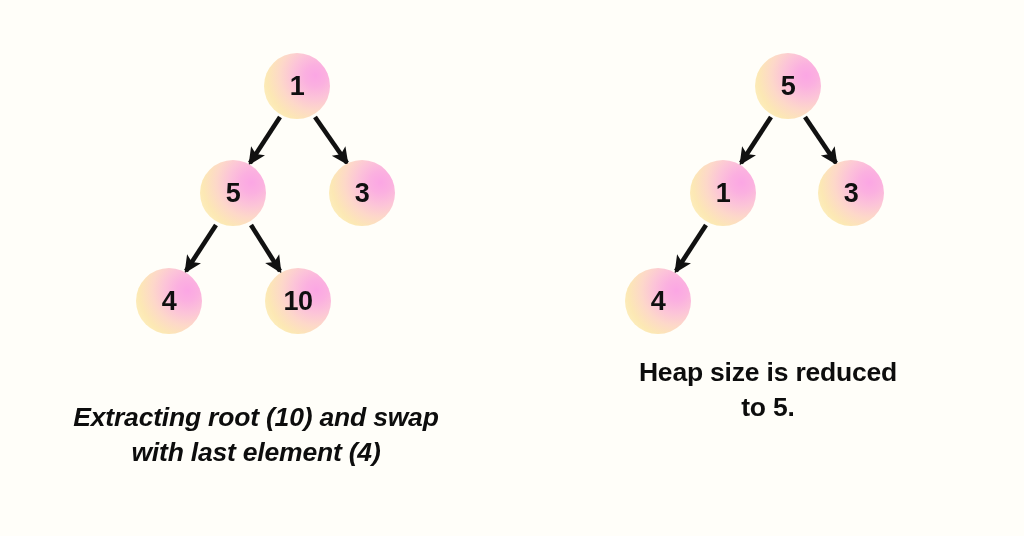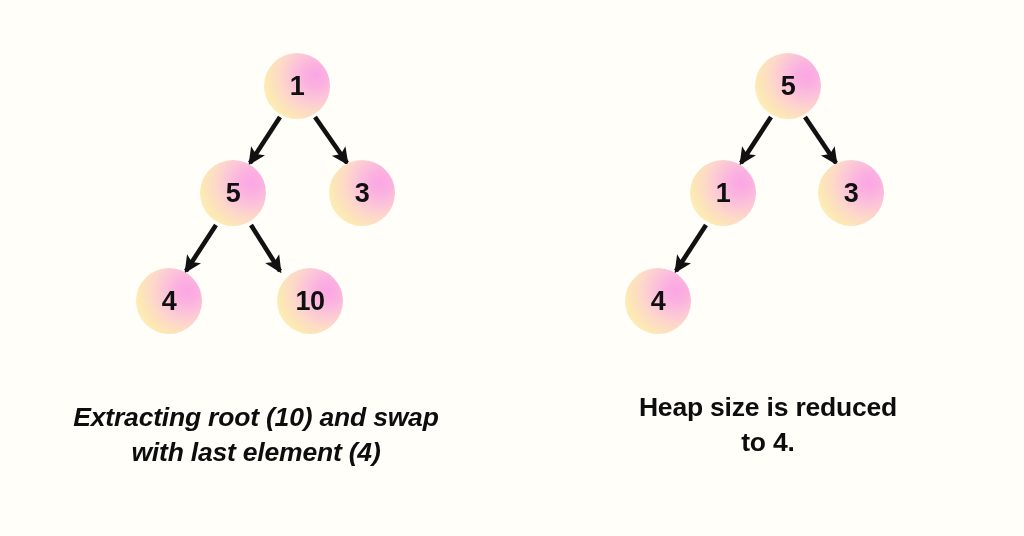--- a/index.html
+++ b/index.html
@@ -77,21 +77,21 @@
     width: 512px;
     text-align: center;
     font-family: "Liberation Sans", sans-serif;
     font-weight: bold;
     font-size: 26.5px;
     line-height: 1.32;
     color: #0d0d0d;
     letter-spacing: -0.2px;
   }
   #caption-left  { top: 400px; }
-  #caption-right { top: 390px; }
+  #caption-right { top: 355px; }
 </style>
 </head>
 <body style="background: rgb(255, 254, 249);">
 
 <div id="stage" style="background: rgb(255, 254, 249);">
 
   <div class="panel" id="panel-left">
     <div class="tree-canvas">
       <svg class="edges" id="edges-left" viewBox="0 0 512 360">
           <defs>
@@ -110,21 +110,21 @@
           </div>
           <div class="node" style="left: 200px; top: 160px; width: 66px; height: 66px;">
             <span class="node-label" style="color: rgb(16, 16, 16);">5</span>
           </div>
           <div class="node" style="left: 329px; top: 160px; width: 66px; height: 66px;">
             <span class="node-label" style="color: rgb(16, 16, 16);">3</span>
           </div>
           <div class="node" style="left: 136px; top: 268px; width: 66px; height: 66px;">
             <span class="node-label" style="color: rgb(16, 16, 16);">4</span>
           </div>
-          <div class="node" style="left: 277px; top: 268px; width: 66px; height: 66px; align-items: center;">
+          <div class="node" style="left: 265px; top: 268px; width: 66px; height: 66px; align-items: center;">
             <span class="node-label" style="color: rgb(16, 16, 16);">10</span>
           </div>
         </div>
     </div>
     <div class="caption" id="caption-left" style="color: rgb(13, 13, 13); font-style: italic;">
         <div>Extracting root (10) and swap</div>
         <div>with last element (4)</div>
       </div>
   </div>
 
@@ -150,17 +150,17 @@
           <div class="node" style="left: 306px; top: 160px; width: 66px; height: 66px;">
             <span class="node-label" style="color: rgb(16, 16, 16);">3</span>
           </div>
           <div class="node" style="left: 113px; top: 268px; width: 66px; height: 66px;">
             <span class="node-label" style="color: rgb(16, 16, 16);">4</span>
           </div>
         </div>
     </div>
     <div class="caption" id="caption-right" style="color: rgb(13, 13, 13);">
         <div>Heap size is reduced</div>
-        <div>to 4.</div>
+        <div>to 5.</div>
       </div>
   </div>
 
 </div>
 
 </body></html>

